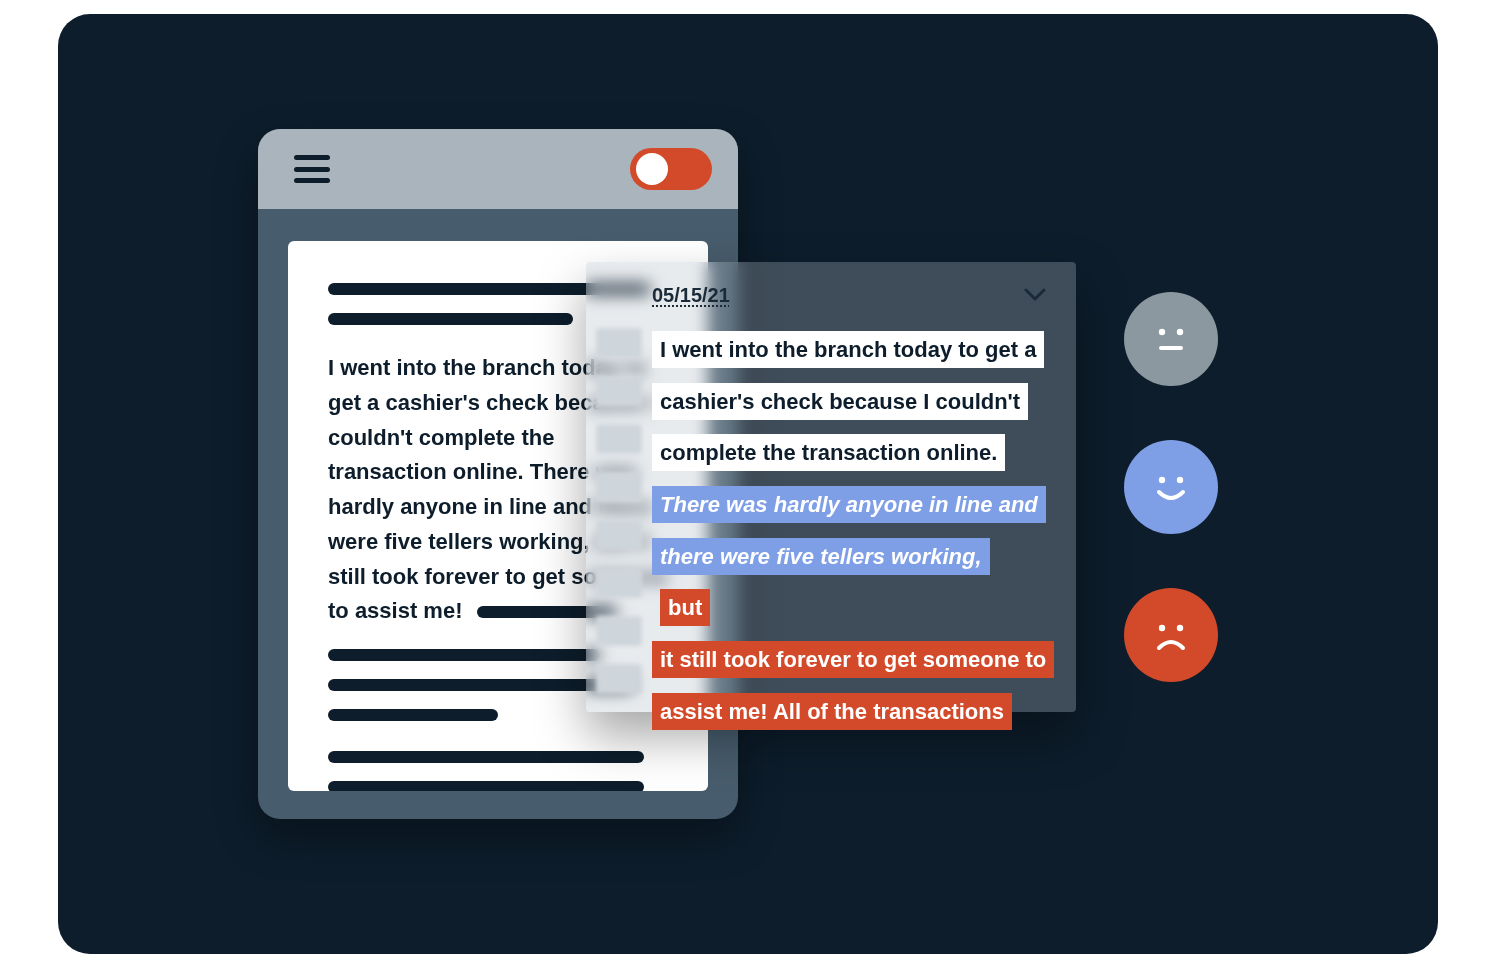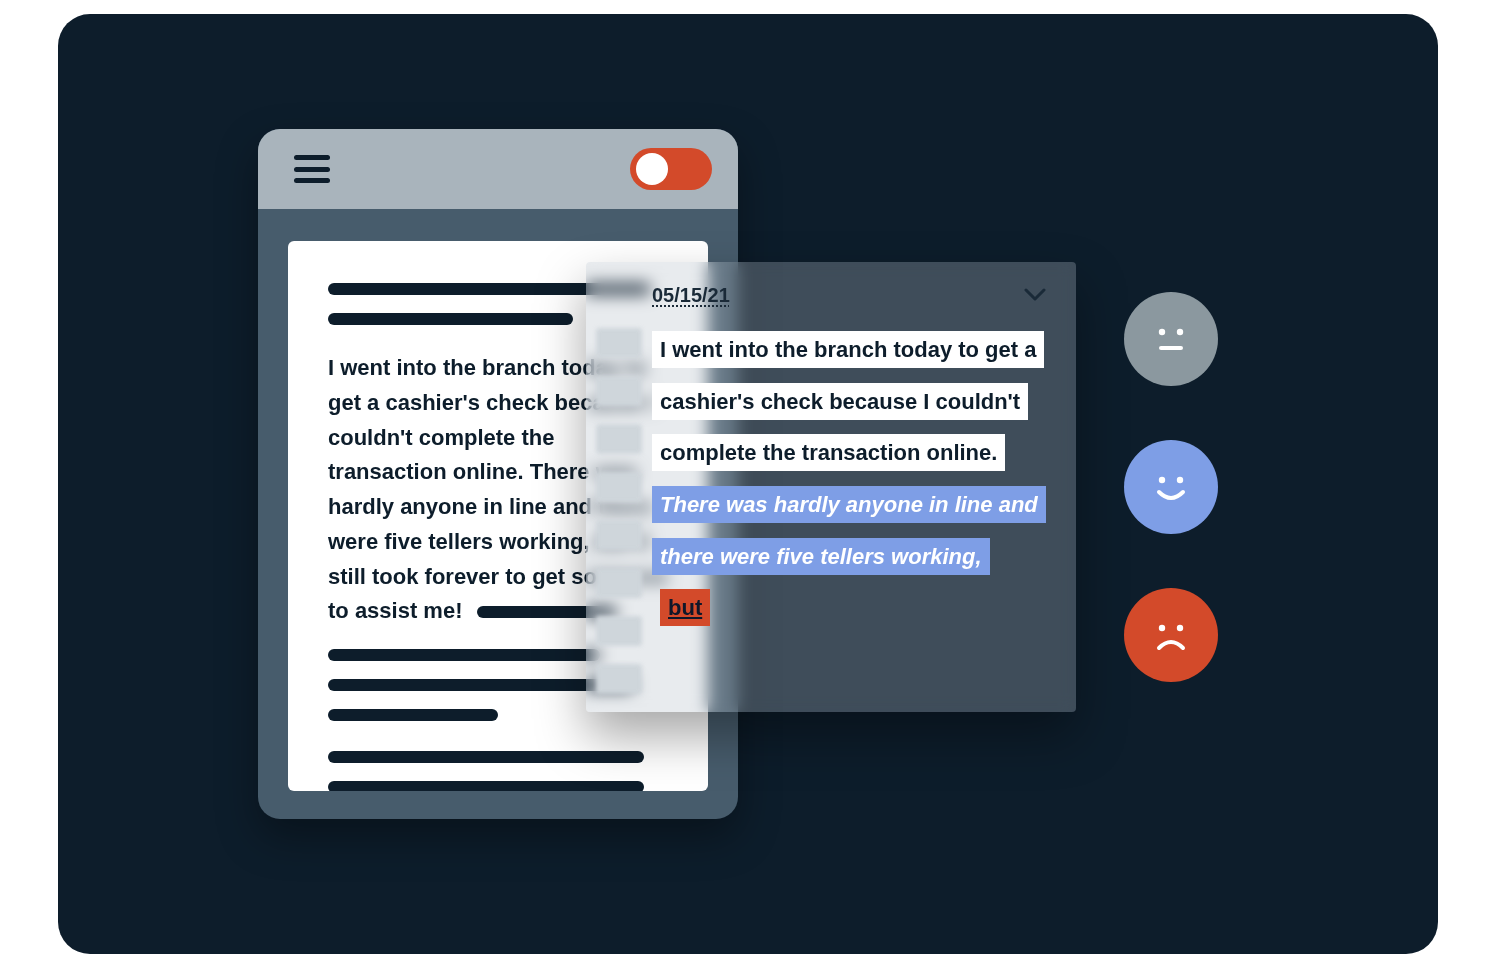--- a/index.html
+++ b/index.html
@@ -99,21 +99,21 @@
   .chevron svg { stroke: #1a2a38; }
   .segments { line-height: 2.35; font-size: 22px; font-weight: 700; }
   .seg {
     display: inline;
     padding: 6px 8px;
     -webkit-box-decoration-break: clone;
     box-decoration-break: clone;
   }
   .seg-neutral { background: #ffffff; color: #0d1d2b; }
   .seg-positive { background: #7e9ee6; color: #ffffff; font-style: italic; }
-  .seg-negative { background: #d34a2a; color: #0f172a; text-decoration: underline; }
+  .seg-negative { background: #d34a2a; color: #ffffff; }
   
   .gap6 { margin-left: 8px; }
 
   
   .thumb-strip {
     position: absolute;
     left: 10px; top: 62px; bottom: 18px;
     width: 46px;
     display: flex; flex-direction: column; gap: 18px;
     padding-top: 4px;
@@ -194,20 +194,21 @@
         <svg width="22" height="14" viewBox="0 0 22 14" fill="none">
             <path d="M2 2 L11 11 L20 2" stroke-width="3" stroke-linecap="round" stroke-linejoin="round"></path>
           </svg>
       </span>
     </div>
 
     <div class="segments">
       <span class="seg seg-neutral">I went into the branch today to get a cashier's check because I couldn't complete the transaction online.</span><br>
       <span class="seg seg-positive">There was hardly anyone in line and there were five tellers working,</span>
       <span class="seg seg-negative gap6">but</span><br>
+      <span class="seg seg-negative">it still took forever to get someone to assist me! All of the transactions</span>
     </div>
   </div>
 
   <div class="sentiment-dots">
     <div class="dot dot-neutral">
       <svg width="54" height="54" viewBox="0 0 54 54">
         <circle cx="18" cy="20" r="3.2" fill="#fff"></circle>
         <circle cx="36" cy="20" r="3.2" fill="#fff"></circle>
         <line x1="17" y1="36" x2="37" y2="36" stroke="#fff" stroke-width="4" stroke-linecap="round"></line>
       </svg>

